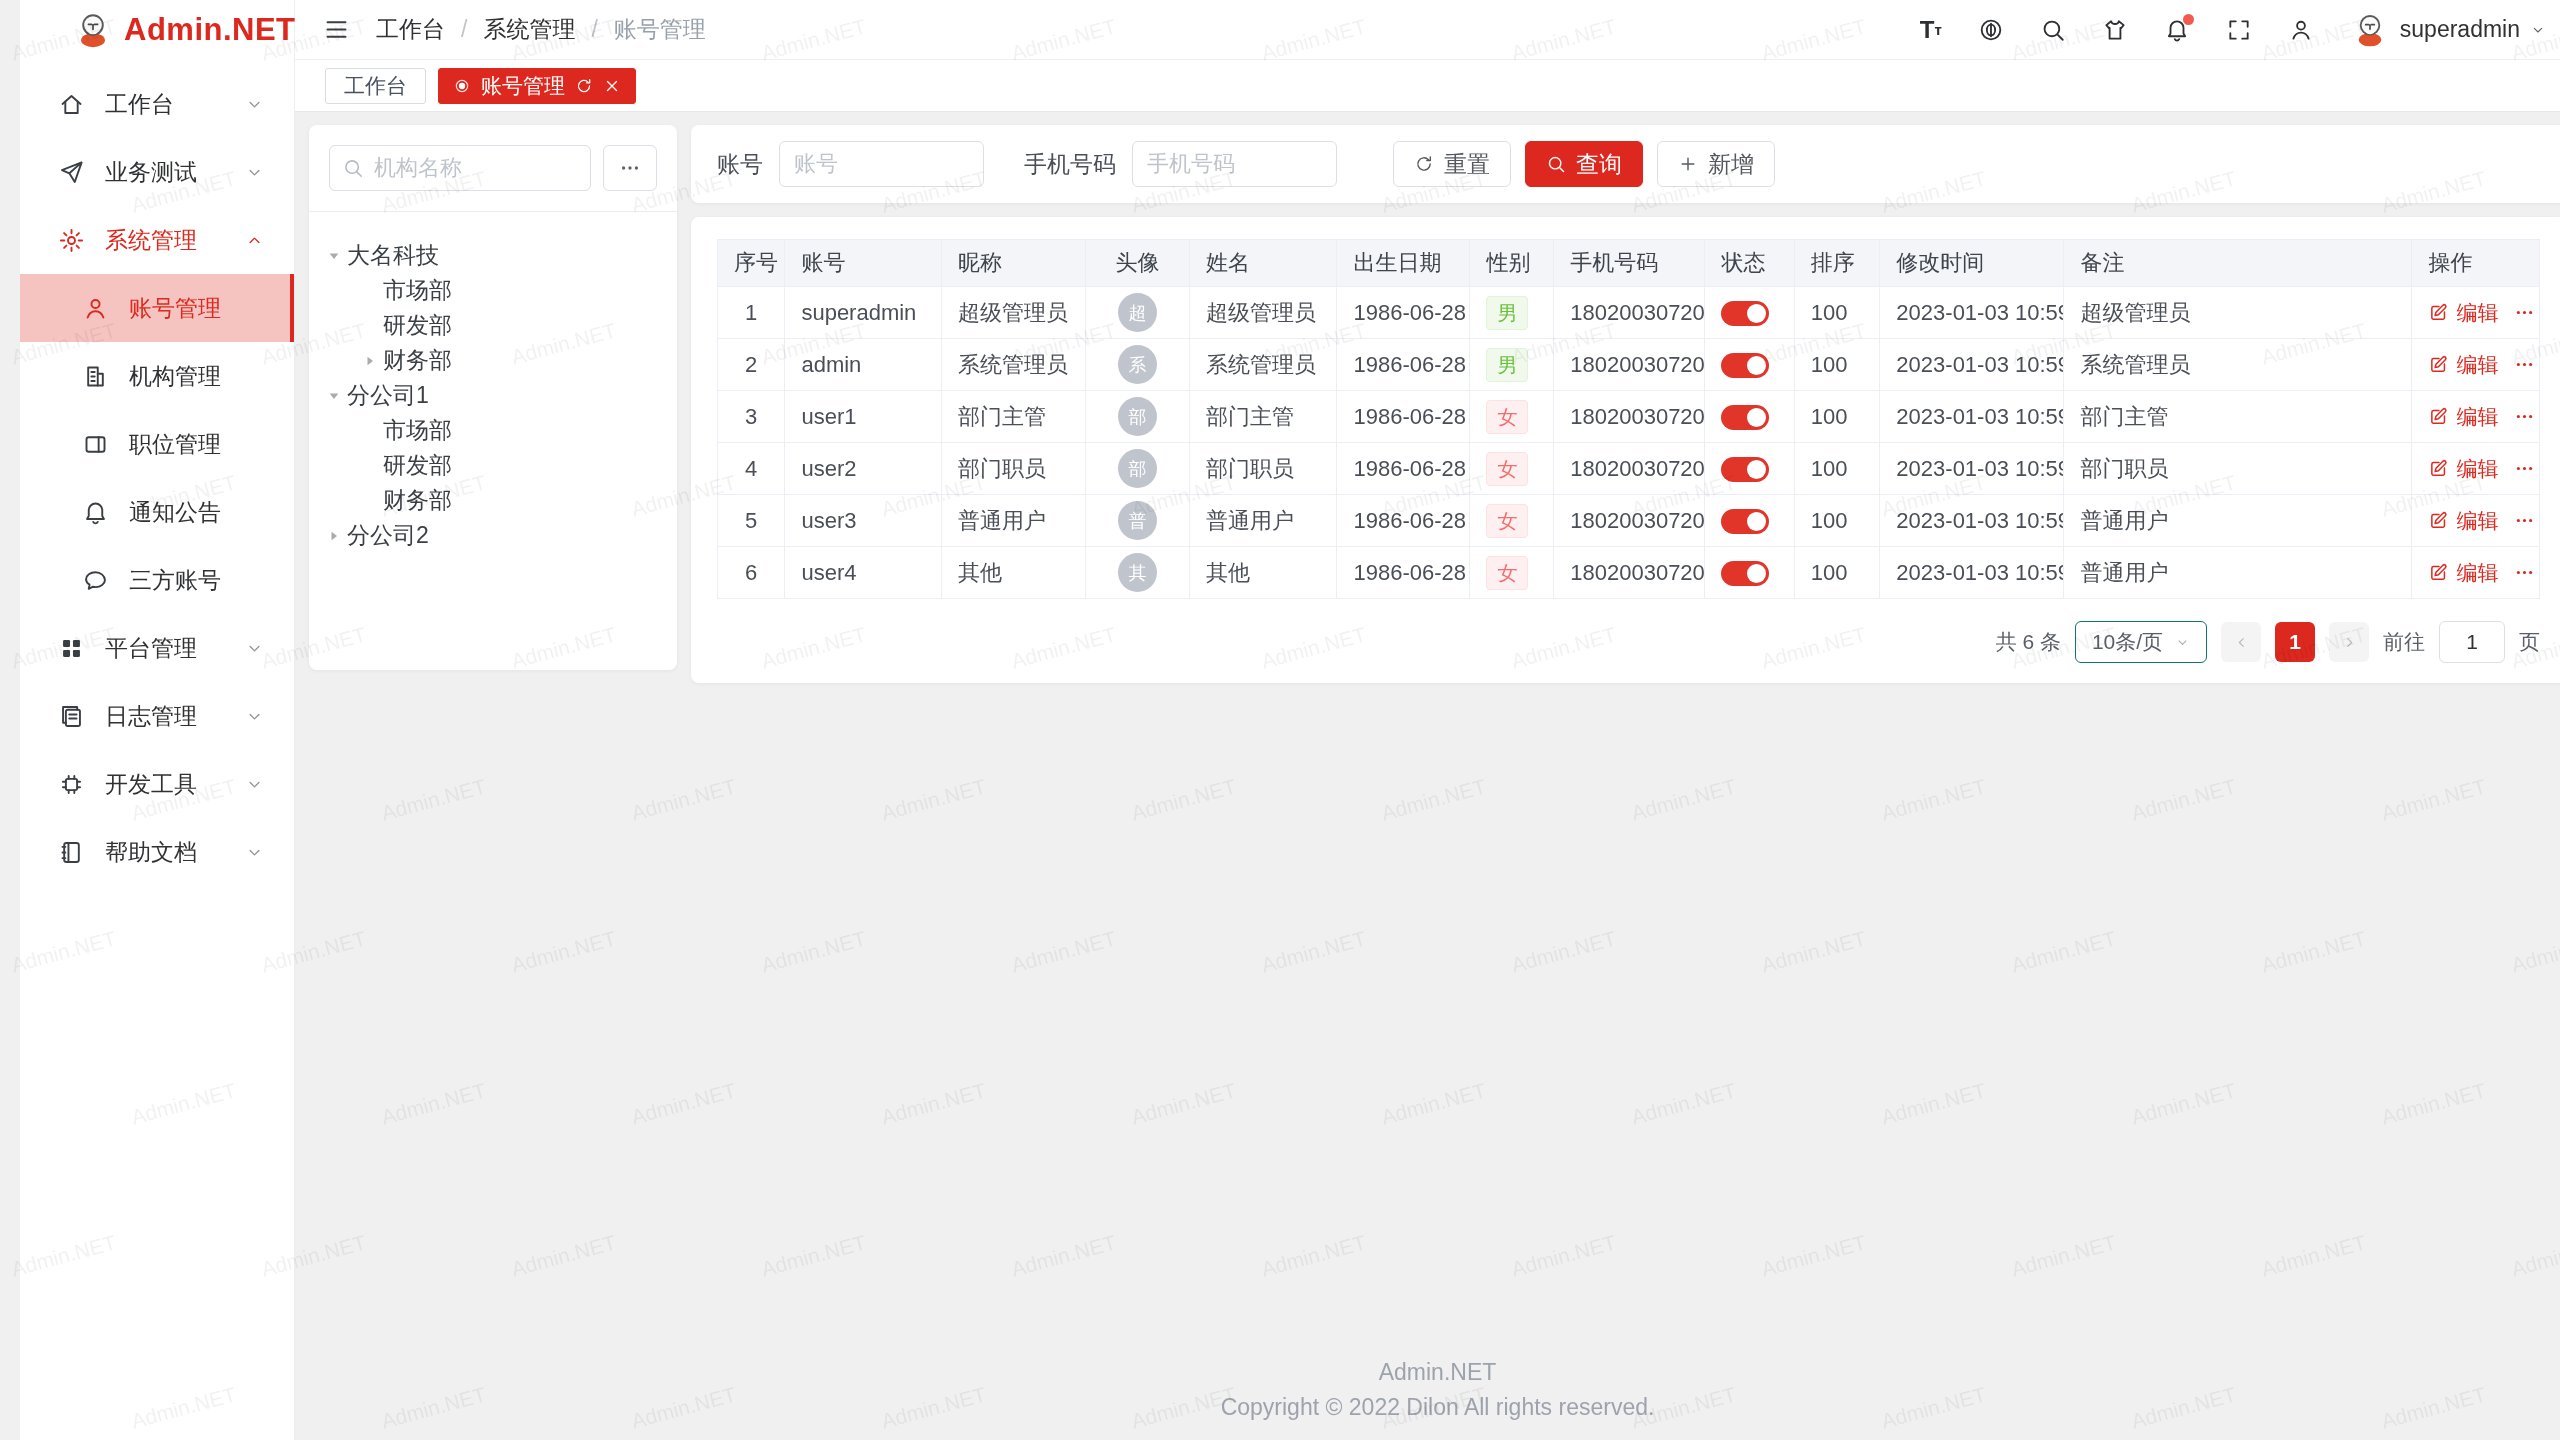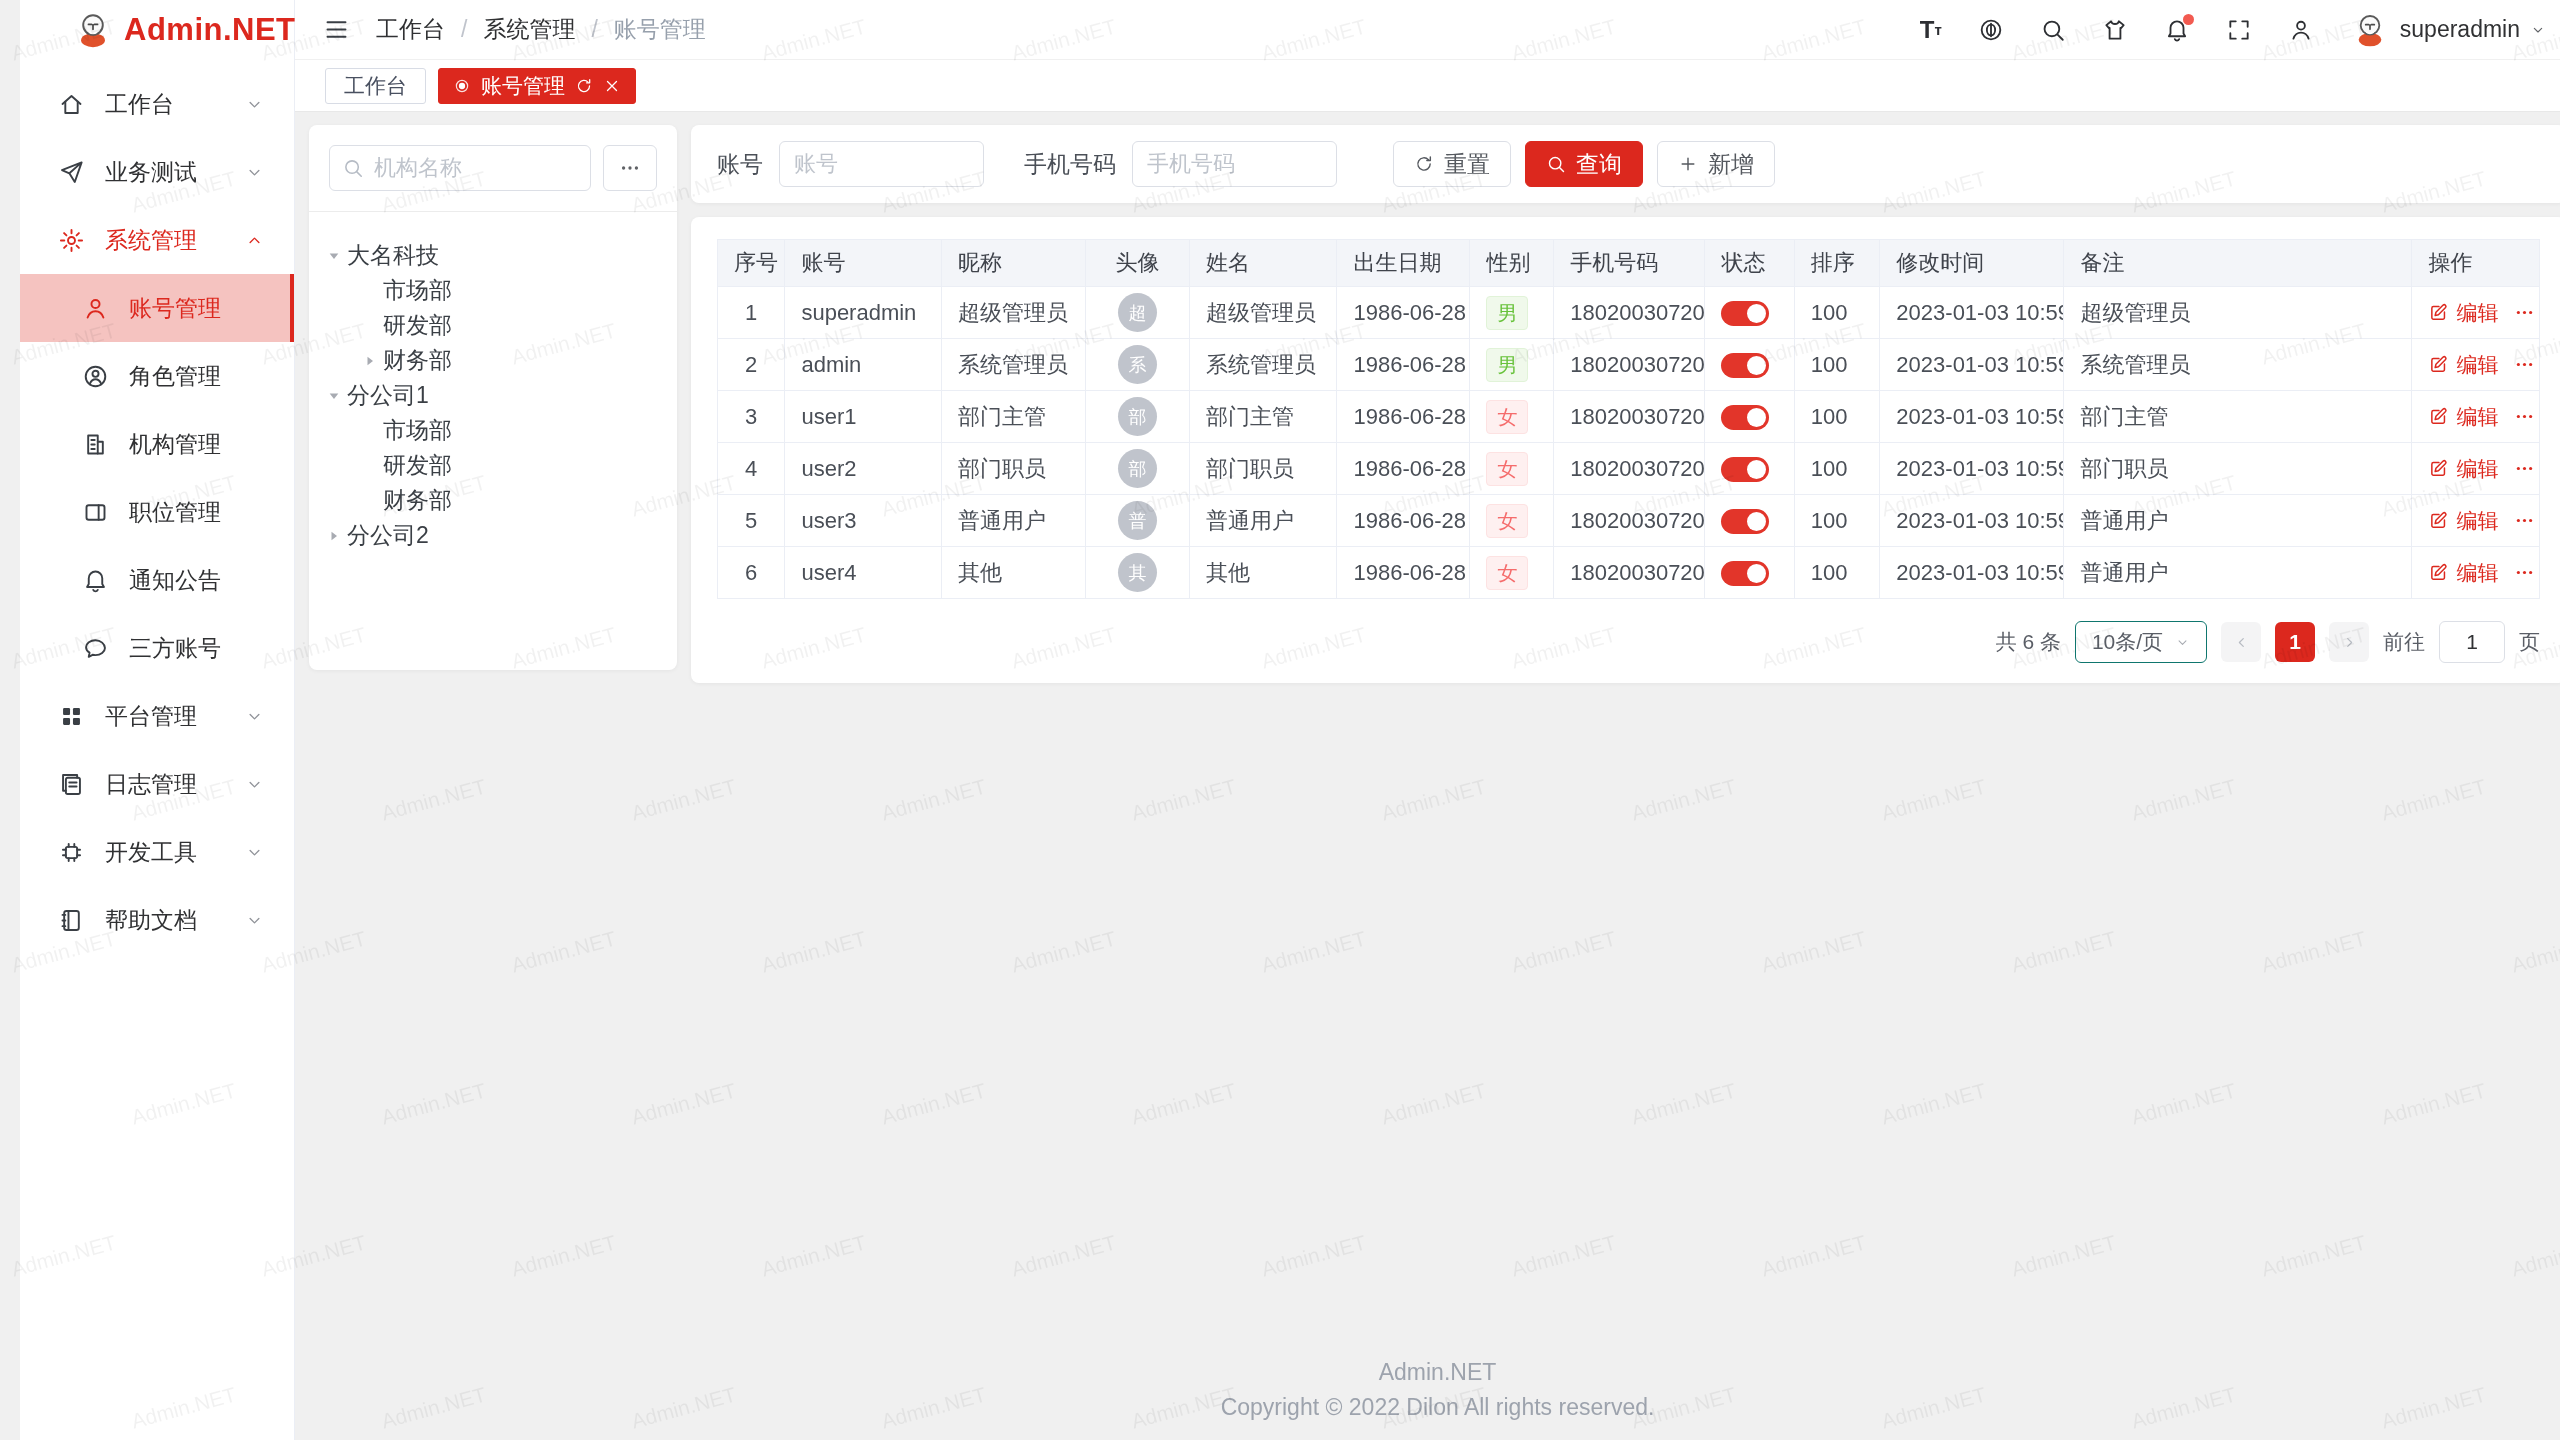--- a/index.html
+++ b/index.html
@@ -206,30 +206,20 @@
           </span>
       </div>
       <div class="menu-item submenu-item active">
         <span class="i mi-icon">
             <svg viewBox="0 0 24 24" fill="none" stroke="currentColor" stroke-width="1.7" stroke-linecap="round" stroke-linejoin="round">
               <circle cx="12" cy="8" r="3.6"></circle>
               <path d="M5 20c1.2-3.8 4-5.6 7-5.6s5.8 1.8 7 5.6"></path>
             </svg>
           </span>
         <span class="mi-label">账号管理</span>
-      </div>
-      <div class="menu-item submenu-item">
-        <span class="i mi-icon">
-            <svg viewBox="0 0 24 24" fill="none" stroke="currentColor" stroke-width="1.7" stroke-linecap="round" stroke-linejoin="round">
-              <circle cx="12" cy="12" r="8.7"></circle>
-              <circle cx="12" cy="9.6" r="2.7"></circle>
-              <path d="M7 18.4c1.1-2.7 2.9-4 5-4s3.9 1.3 5 4"></path>
-            </svg>
-          </span>
-        <span class="mi-label">角色管理</span>
       </div>
       <div class="menu-item submenu-item">
         <span class="i mi-icon">
             <svg viewBox="0 0 24 24" fill="none" stroke="currentColor" stroke-width="1.7" stroke-linecap="round" stroke-linejoin="round">
               <path d="M5.5 20V4h8.5v16z"></path>
               <path d="M14 20h4.5V9.5H14"></path>
               <path d="M8.3 8h3M8.3 12h3M8.3 16h3"></path>
             </svg>
           </span>
         <span class="mi-label">机构管理</span>

